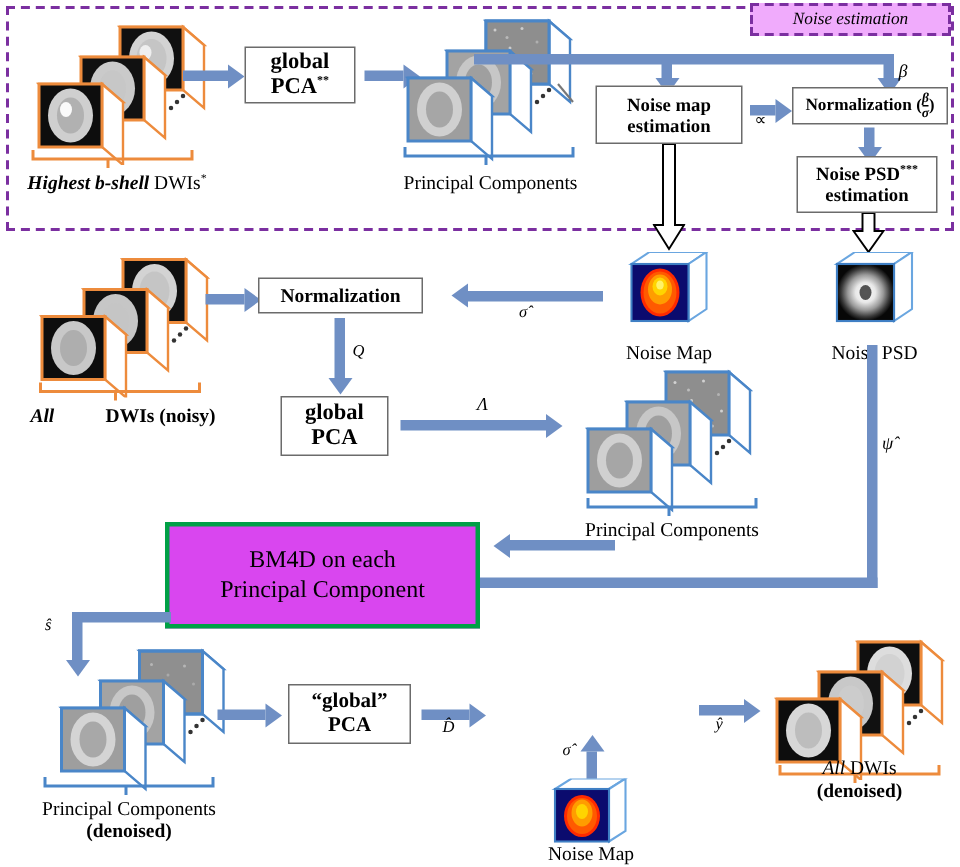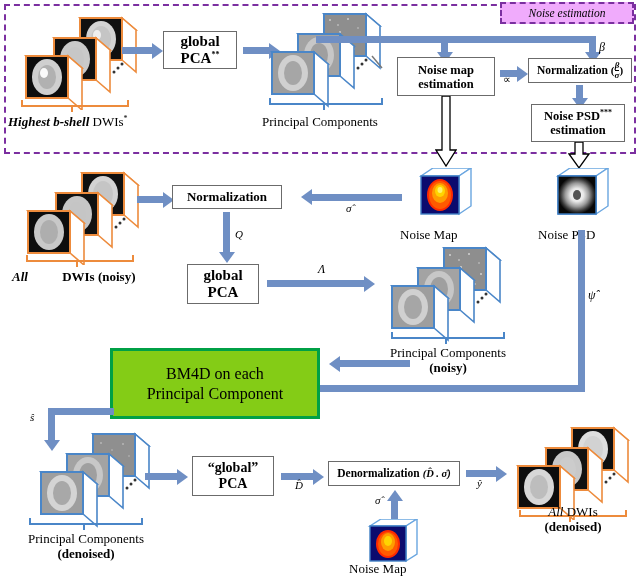--- a/index.html
+++ b/index.html
@@ -11,21 +11,21 @@
   
   .dash-region{border:2.5px dashed #7b2fa0;box-sizing:border-box;}
   .noise-tag{border:2px dashed #7b2fa0;box-sizing:border-box;background:#f0abfc;
              font-style:italic;font-size:11.5px;display:flex;align-items:center;
              justify-content:center;padding:0 5px;}
 
   
   .pbox{border:1.3px solid #6b6b6b;background:#fff;box-sizing:border-box;
         display:flex;align-items:center;justify-content:center;text-align:center;
         font-weight:bold;line-height:1.12;}
-  .greenbox{border:3px solid #00a046;background:#84cc16;box-sizing:border-box;
+  .greenbox{border:3px solid #00a046;background:#d946ef;box-sizing:border-box;
             display:flex;flex-direction:column;align-items:center;
             justify-content:center;text-align:center;line-height:1.25;}
   .greenbox span{display:block;}
 
   
   .arrow-r,.arrow-l{background:#6f8fc4;height:7px;}
   .arrow-d,.arrow-u{background:#6f8fc4;width:7px;}
   .head{position:absolute;width:0;height:0;}
   .head-r{border-top:8px solid transparent;border-bottom:8px solid transparent;
           border-left:11px solid #6f8fc4;}
@@ -36,21 +36,21 @@
   .head-u{border-left:8px solid transparent;border-right:8px solid transparent;
           border-bottom:11px solid #6f8fc4;}
   .thickline{background:#6f8fc4;}
 
   
   .hollow{position:absolute;}
   .lbl{position:absolute;font-style:italic;font-size:11px;white-space:nowrap;}
   .lbl-b{font-weight:bold;}
 
   
-  .cap{position:absolute;font-size:13px;text-align:left;white-space:nowrap;}
+  .cap{position:absolute;font-size:13px;text-align:center;white-space:nowrap;}
   .cap i{font-style:italic;font-weight:bold;}
   .cap2{position:absolute;font-size:13px;text-align:center;line-height:1.15;}
 
   
   .brace{position:absolute;}
 
   
   .cube{position:absolute;}
   .sup{font-size:8px;vertical-align:super;}
 </style>
@@ -329,21 +329,20 @@
     </g>
     <circle cx="92" cy="60" r="1.5" fill="#333"></circle>
     <circle cx="96" cy="56" r="1.5" fill="#333"></circle>
     <circle cx="100" cy="52" r="1.5" fill="#333"></circle>
   </svg>
   <svg class="brace" style="left:390px;top:330px;" width="116" height="16" viewBox="0 0 116 16">
     <path d="M2 2 L2 8 L56 8 L56 14 L56 8 L114 8 L114 2" fill="none" stroke="#4a86c8" stroke-width="2"></path>
   </svg>
   <div class="cap2" style="left:382px;top:346px;width:132px;text-align:center;">
     <div>Principal Components</div>
-    <div style="font-weight:bold;">(noisy)</div>
   </div>
 
   <div class="abs thickline" style="left:578px;top:230px;width:7px;height:162px;"></div>
   <div class="abs thickline" style="left:298px;top:385px;width:287px;height:7px;"></div>
   <div class="head head-l" style="left:287px;top:380.5px;"></div>
   <div class="lbl" style="left:588px;top:288px;font-size:12px;">ψ̂</div>
 
   <div class="abs greenbox" style="left:110px;top:348px;width:210px;height:71px;font-size:16px;">
     <span>BM4D on each</span>
     <span>Principal Component</span>
@@ -403,24 +402,20 @@
 
   <div class="abs pbox" style="left:192px;top:456px;width:82px;height:40px;font-size:14px;flex-direction:column;">
     <span>“global”</span>
     <span>PCA</span>
   </div>
 
   <div class="abs arrow-r" style="left:281px;top:473px;width:32px;"></div>
   <div class="head head-r" style="left:313px;top:468.5px;"></div>
   <div class="lbl" style="left:295px;top:479px;font-size:11px;">D̂</div>
 
-  <div class="abs pbox" style="left:328px;top:461px;width:132px;height:25px;font-size:11.5px;">
-    <span>Denormalization</span>
-    <span style="font-style:italic;margin-left:3px;font-size:10.5px;">(D̂ . σ̂)</span>
-  </div>
 
   <div class="abs arrow-u" style="left:391px;top:501px;height:22px;"></div>
   <div class="head head-u" style="left:386.5px;top:490px;"></div>
   <div class="lbl" style="left:375px;top:494px;font-size:11px;">σ̂</div>
 
   <svg class="cube" style="left:365px;top:519px;" width="56" height="52" viewBox="0 0 56 52">
     <path d="M5 7 L41 7 L52 0 L16 0 Z" fill="#fff" stroke="#6aa6e0" stroke-width="1.4"></path>
     <path d="M41 7 L52 0 L52 35 L41 42 Z" fill="#fff" stroke="#6aa6e0" stroke-width="1.4"></path>
     <rect x="5" y="7" width="36" height="35" fill="#0b0b6e" stroke="#3f7fc4" stroke-width="1.4"></rect>
     <ellipse cx="23" cy="25" rx="12" ry="14" fill="#ff2a00"></ellipse>

